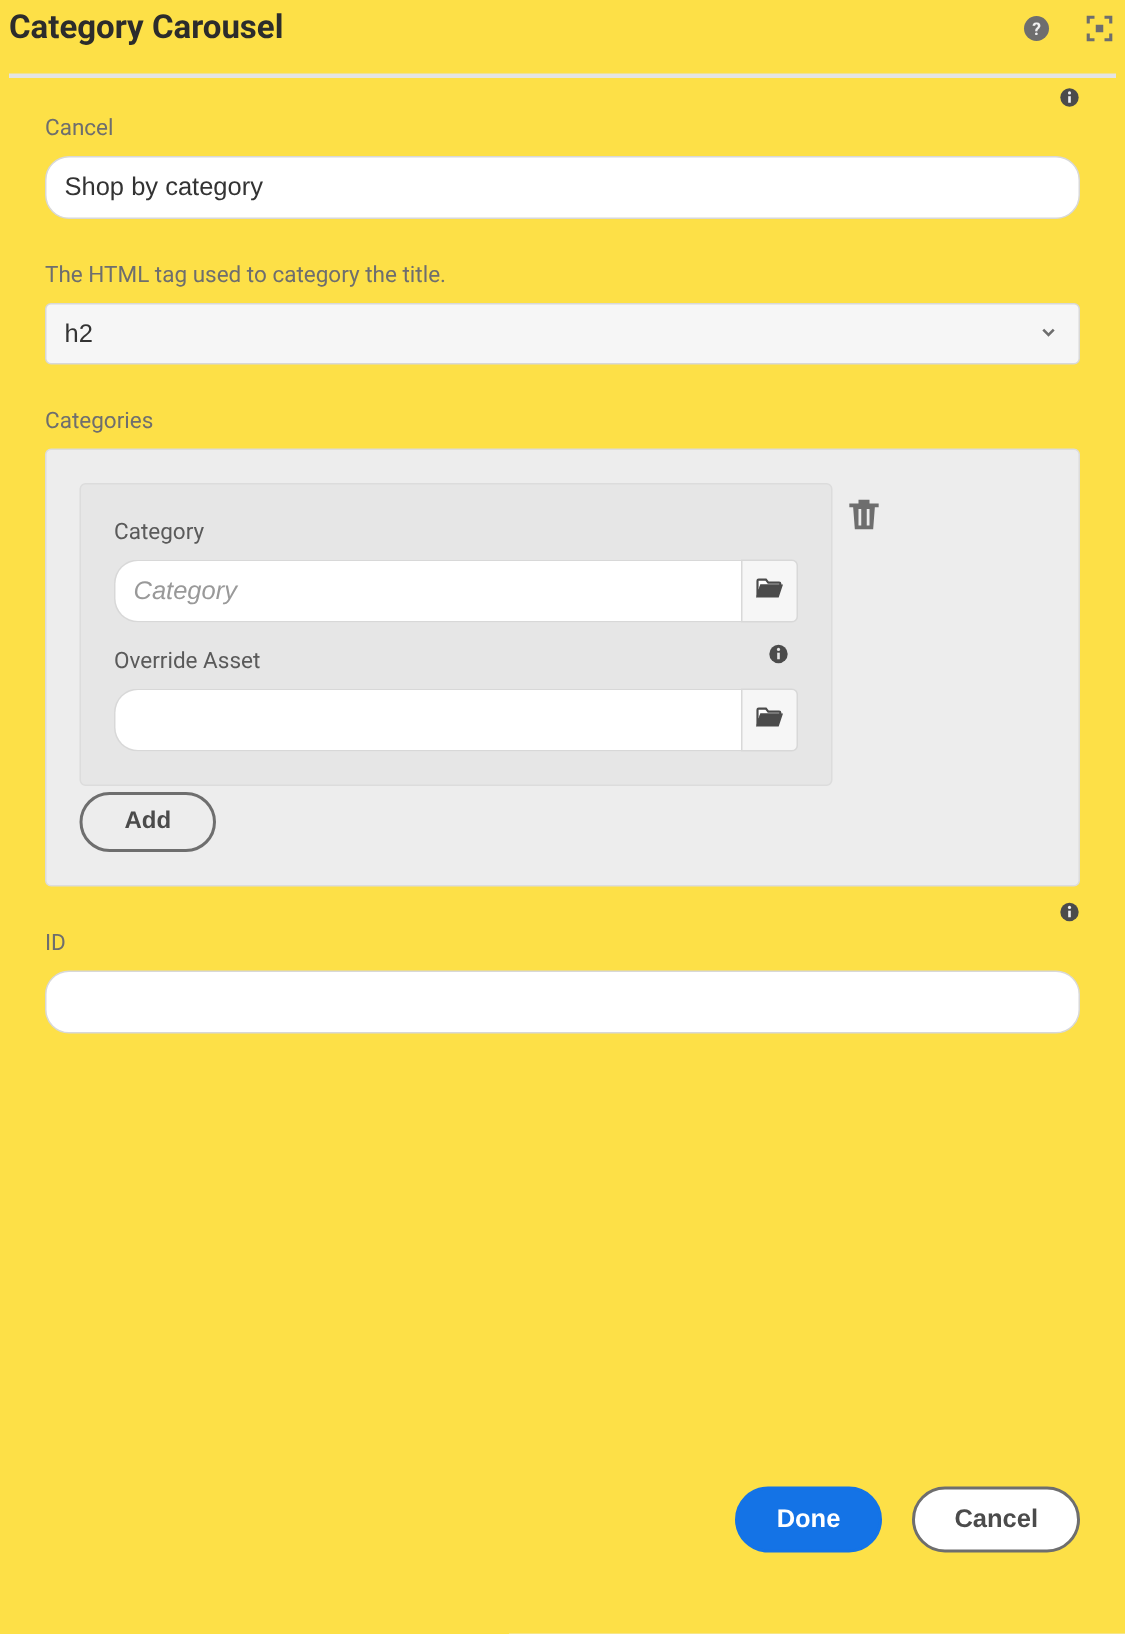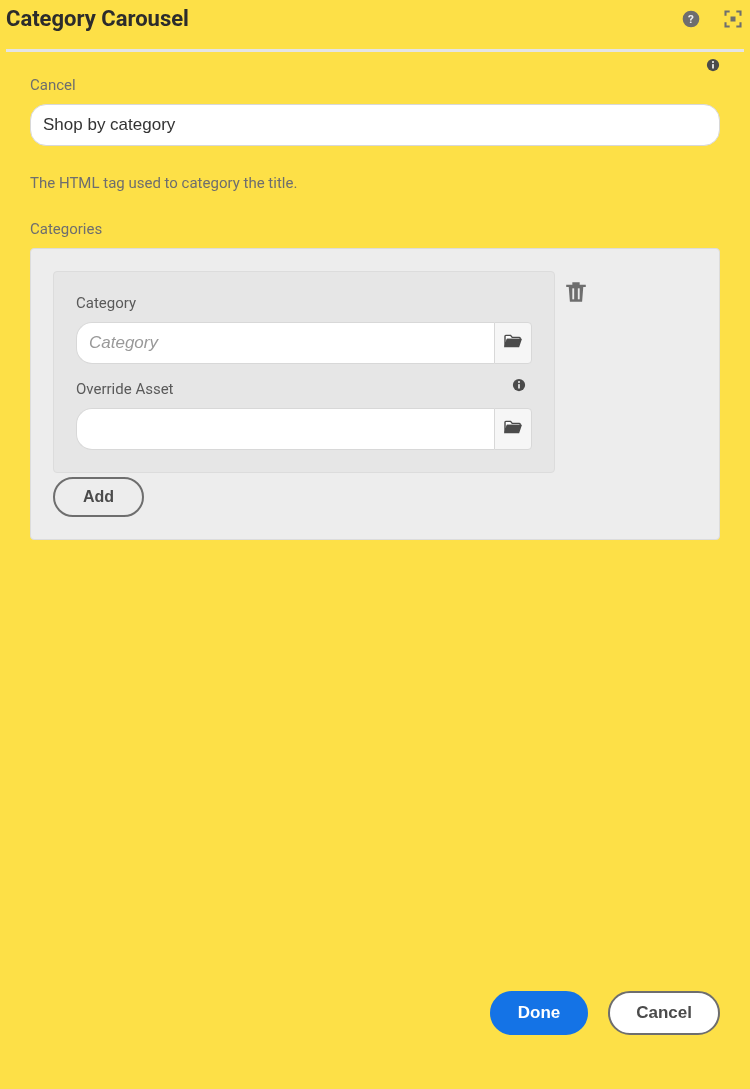--- a/index.html
+++ b/index.html
@@ -250,20 +250,30 @@
       </span>
       <div class="label-row">
         <label>Cancel</label>
       </div>
       <input type="text" value="Shop by category" style="">
     </div>
 
     <div class="field-group">
       <div class="label-row">
         <label>The HTML tag used to category the title.</label>
+      </div>
+      <div class="select-wrap">
+        <select>
+          <option>h2</option>
+        </select>
+        <span class="chevron">
+          <svg width="14" height="14" viewBox="0 0 24 24" fill="none" stroke="currentColor" stroke-width="3">
+              <polyline points="6 9 12 15 18 9"></polyline>
+            </svg>
+        </span>
       </div>
     </div>
 
     <div class="field-group">
       <div class="label-row">
         <label>Categories</label>
       </div>
       <div class="categories-panel">
 
         <div class="card-row">
@@ -315,20 +325,33 @@
                   <rect x="9.5" y="6" width="1.5" height="9" fill="#ededed"></rect>
                 </svg>
             </span>
           </span>
         </div>
 
         <button class="add-btn">Add</button>
       </div>
     </div>
 
+    <div class="field-group">
+      <span class="info-icon">
+        <svg viewBox="0 0 16 16" fill="currentColor">
+            <circle cx="8" cy="8" r="7"></circle>
+            <rect x="7" y="7" width="2" height="5" fill="#f0f0f0"></rect>
+            <circle cx="8" cy="4.5" r="1.2" fill="#f0f0f0"></circle>
+          </svg>
+      </span>
+      <div class="label-row">
+        <label>ID</label>
+      </div>
+      <input type="text" value="" style="">
+    </div>
 
   </div>
 
   <div class="footer">
     <button class="btn btn-primary">Done</button>
     <button class="btn btn-secondary">Cancel</button>
   </div>
 
 </div>
 

